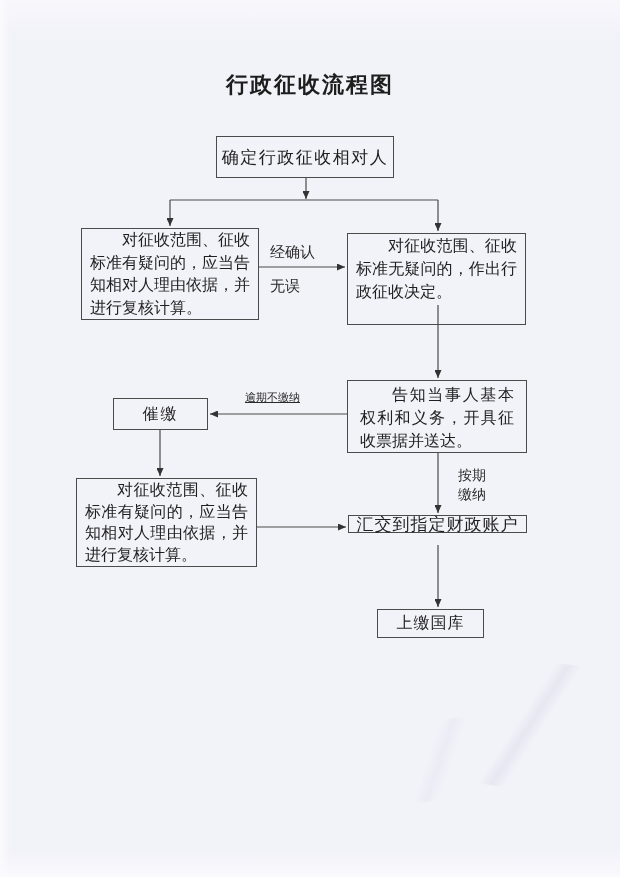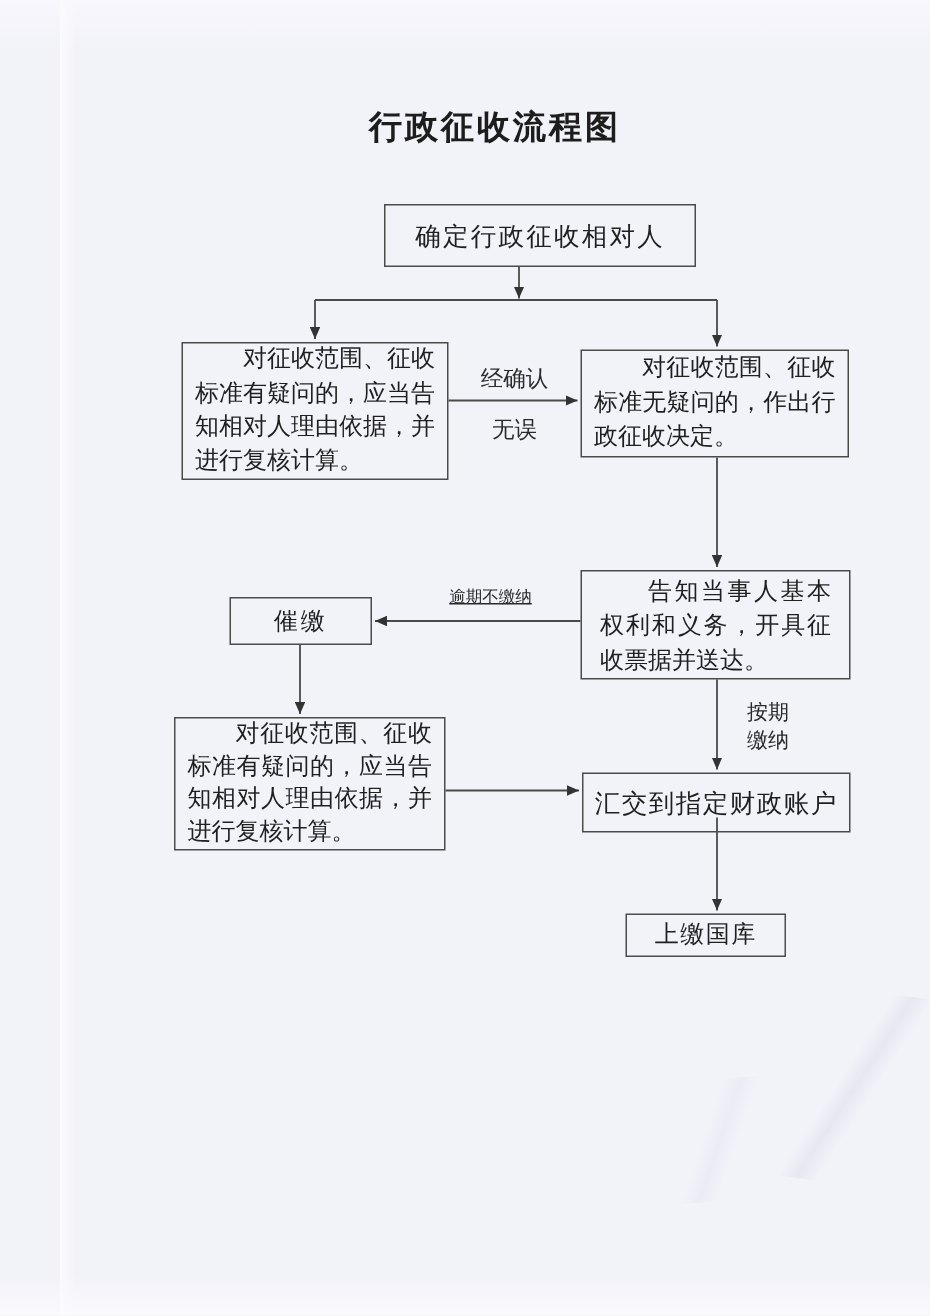--- a/index.html
+++ b/index.html
@@ -6,21 +6,21 @@
   body {
     width: 620px; height: 877px;
     position: relative;
     overflow: hidden;
     background:
       linear-gradient(180deg, #f7f7fc 0%, #f2f2f9 4%, #f2f2f9 97%, #fafafd 100%),
       #f2f2f9;
     font-family: "Liberation Serif", "DejaVu Serif", serif;
     color: #222;
   }
-  .page { position: absolute; inset: 0; margin-left: 40px; }
+  .page { position: absolute; inset: 0; }
 
   
   .edge-light {
     position: absolute; left: 0; top: 0; bottom: 0; width: 10px;
     background: linear-gradient(90deg, #fbfbfe, rgba(251,251,254,0));
     pointer-events: none;
   }
   .crease {
     position: absolute; pointer-events: none;
     background: linear-gradient(115deg, rgba(255,255,255,0) 45%, rgba(222,222,234,.55) 50%, rgba(255,255,255,0) 55%);
@@ -47,34 +47,33 @@
     text-align: center;
   }
   .node.para {
     padding: 0 8px;
     text-align: justify;
     text-indent: 2em;
     font-size: 16px;
     line-height: 22px;
   }
 
-  #n-determine   { left: 216px; top: 136px; width: 208px; height: 42px; font-size: 17px; letter-spacing: 1.5px; }
+  #n-determine   { left: 216px; top: 136px; width: 178px; height: 42px; font-size: 17px; letter-spacing: 1.5px; }
   #n-doubt-upper { left:  81px; top: 228px; width: 178px; height: 92px; line-height: 22.5px; }
-  #n-decision    { left: 347px; top: 233px; width: 179px; height: 72px; line-height: 23px; }
+  #n-decision    { left: 347px; top: 233px; width: 179px; height: 92px; line-height: 23px; }
   #n-notify      { left: 347px; top: 380px; width: 180px; height: 73px; line-height: 23px; padding: 2px 12px; }
   #n-urge        { left: 113px; top: 398px; width:  95px; height: 32px; font-size: 16px; letter-spacing: 2px; }
   #n-doubt-lower { left:  76px; top: 478px; width: 181px; height: 89px; line-height: 21.5px; }
-  #n-remit       { left: 348px; top: 515px; width: 179px; height: 40px; font-size: 17px; letter-spacing: 1px; }
+  #n-remit       { left: 348px; top: 515px; width: 179px; height: 18px; font-size: 17px; letter-spacing: 1px; }
   #n-treasury    { left: 377px; top: 609px; width: 107px; height: 29px; font-size: 16px; letter-spacing: 1px; }
 
   .edge-label {
     position: absolute;
     font-size: 15px;
     color: #2a2a2a;
-    text-align: center;
   }
   #lbl-confirmed1 { left: 270px; top: 243px; width: 66px; }
   #lbl-confirmed2 { left: 270px; top: 277px; width: 66px; }
   #lbl-overdue    { left: 245px; top: 390px; width: 84px; font-size: 11px; text-decoration: underline; }
   #lbl-ontime     { left: 450px; top: 466px; width: 44px; text-align: center; font-size: 14px; line-height: 19px; }
   #lbl-ontime div { margin: 0; }
 
   svg.connectors { position: absolute; left: 0; top: 0; pointer-events: none; }
   svg.connectors line { stroke: #4a4a4a; stroke-width: 1.2; }
 </style>

